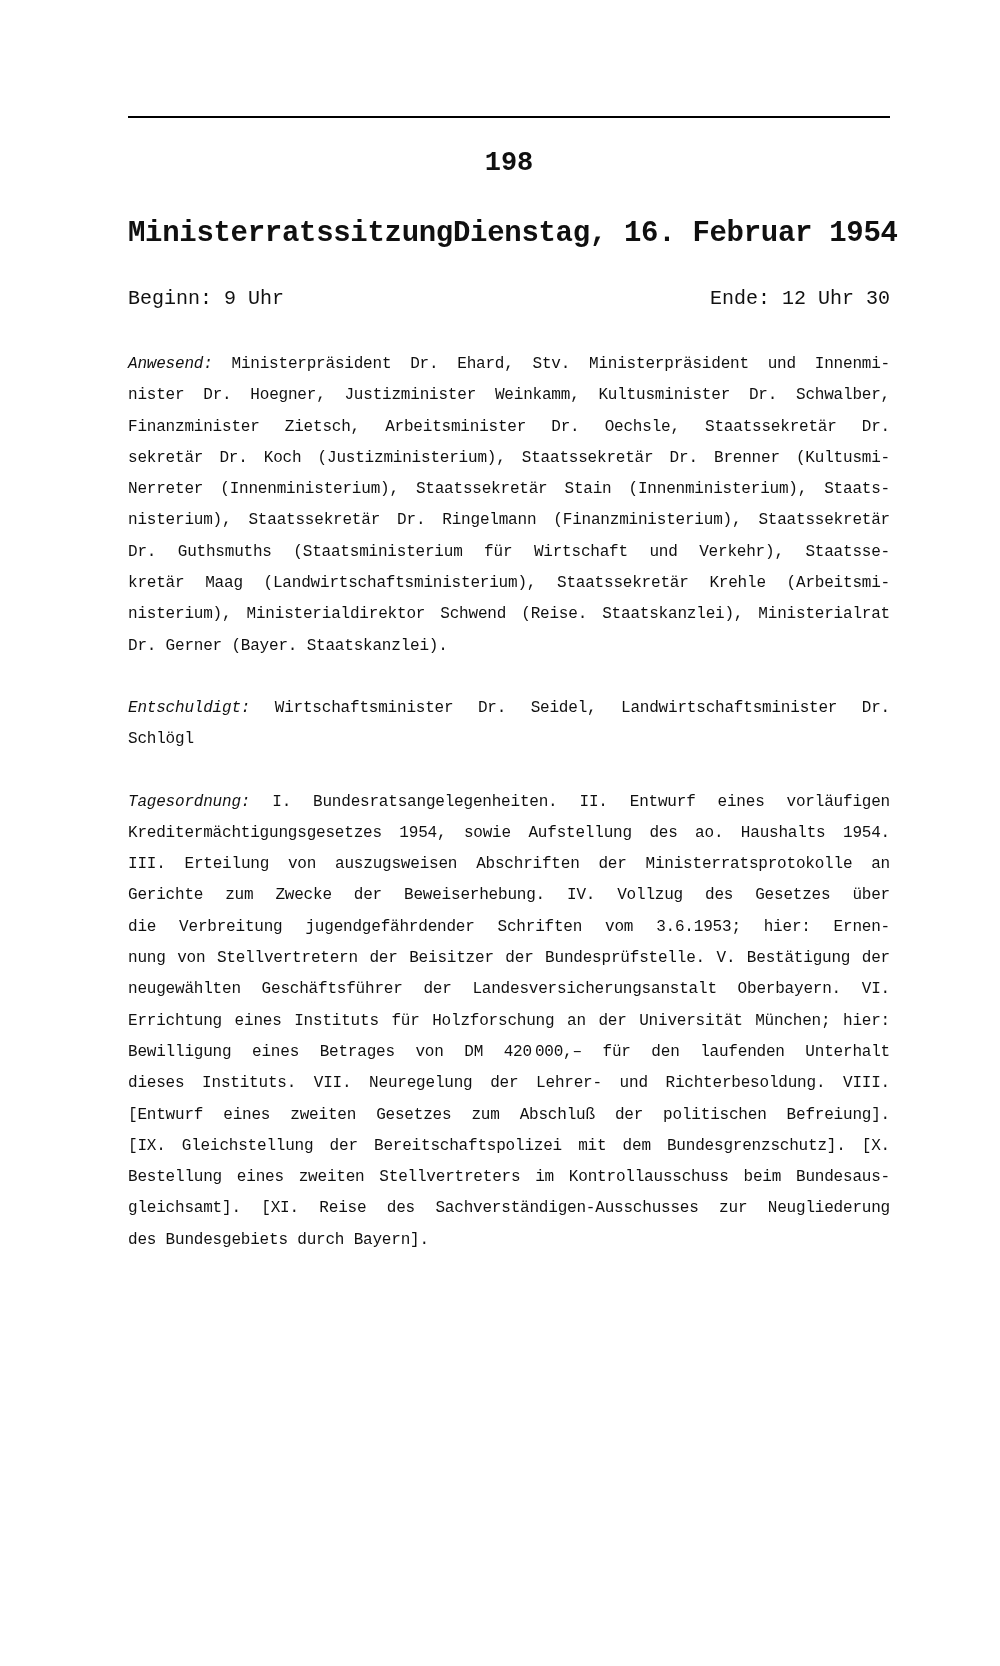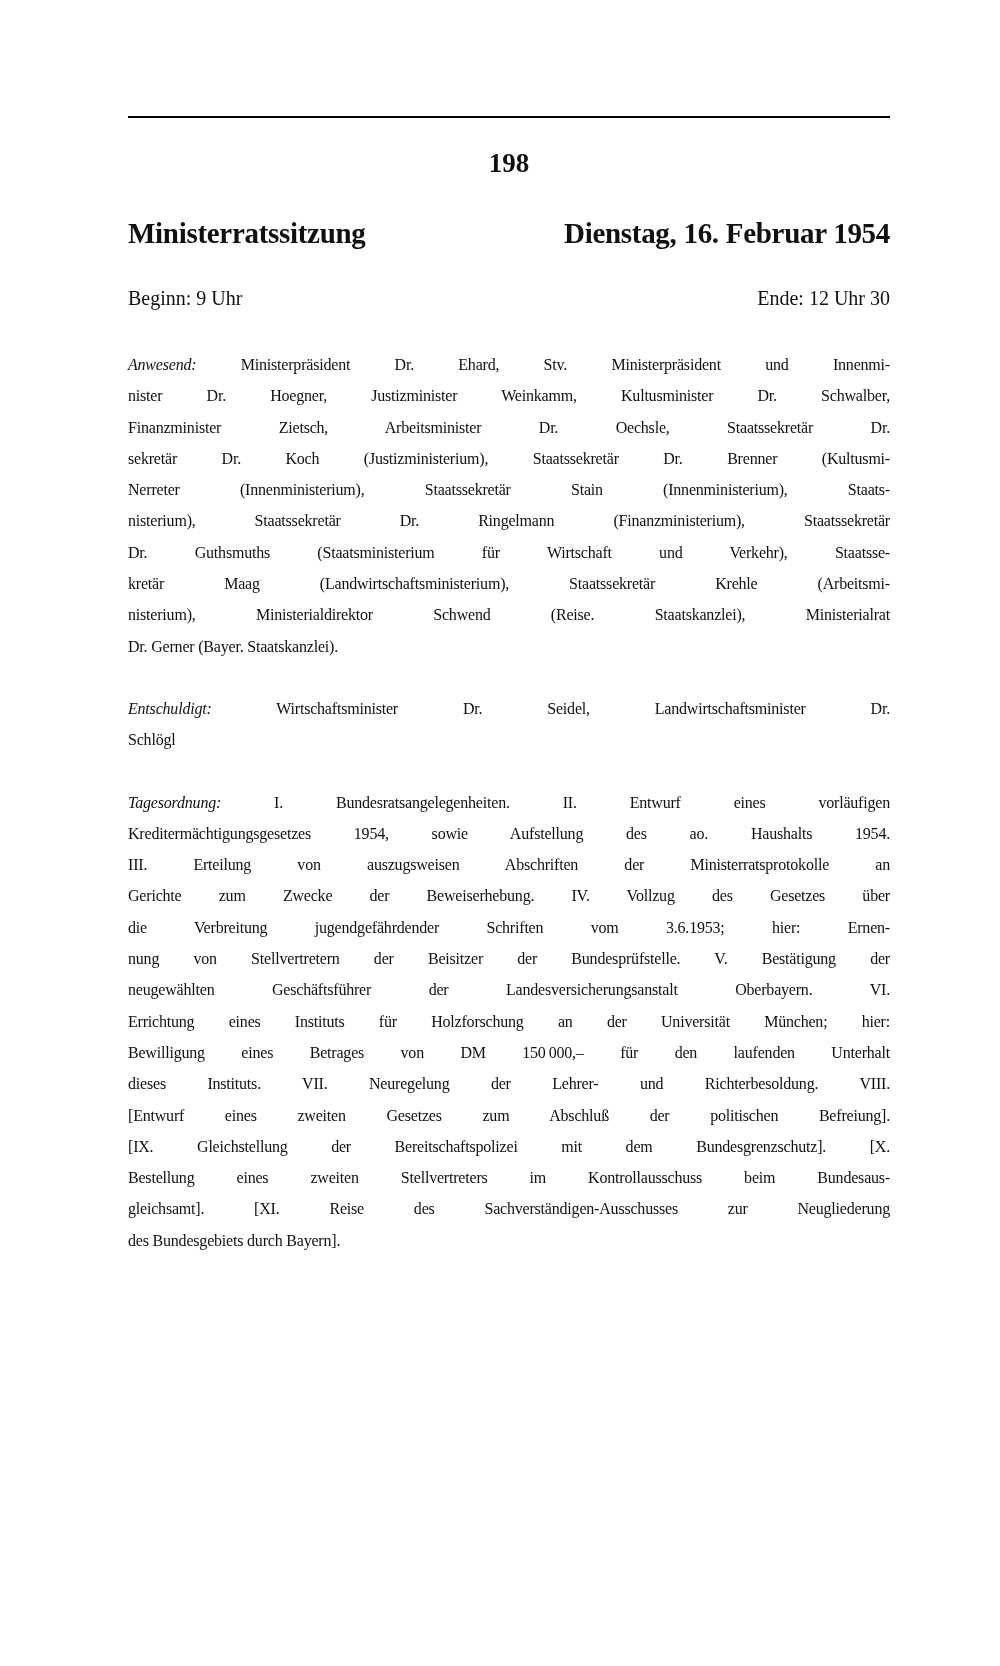--- a/index.html
+++ b/index.html
@@ -2,21 +2,21 @@
 <html lang="de"><head>
 <meta charset="utf-8">
 <style>
   html, body { margin: 0; padding: 0; }
   body { background: #ffffff; }
   .page {
     position: relative;
     width: 1000px;
     height: 1666px;
     background: #ffffff;
-    font-family: Liberation Serif, serif;
+    font-family: Liberation Mono, monospace;
     color: #101010;
     overflow: hidden;
   }
   .content {
     margin-left: 128px;
     width: 762px;
   }
   .top-rule {
     border: 0;
     border-top: 2px solid #000000;
@@ -100,21 +100,21 @@
         </div>
         <div class="paragraph">
           <div class="line"><span class="label">Tagesordnung:</span> I. Bundesratsangelegenheiten. II. Entwurf eines vorläufigen</div>
           <div class="line">Kreditermächtigungsgesetzes 1954, sowie Aufstellung des ao. Haushalts 1954.</div>
           <div class="line">III. Erteilung von auszugsweisen Abschriften der Ministerratsprotokolle an</div>
           <div class="line">Gerichte zum Zwecke der Beweiserhebung. IV. Vollzug des Gesetzes über</div>
           <div class="line">die Verbreitung jugendgefährdender Schriften vom 3.6.1953; hier: Ernen-</div>
           <div class="line">nung von Stellvertretern der Beisitzer der Bundesprüfstelle. V. Bestätigung der</div>
           <div class="line">neugewählten Geschäftsführer der Landesversicherungsanstalt Oberbayern. VI.</div>
           <div class="line">Errichtung eines Instituts für Holzforschung an der Universität München; hier:</div>
-          <div class="line">Bewilligung eines Betrages von DM 150 000,– für den laufenden Unterhalt</div>
+          <div class="line">Bewilligung eines Betrages von DM 420 000,– für den laufenden Unterhalt</div>
           <div class="line">dieses Instituts. VII. Neuregelung der Lehrer- und Richterbesoldung. VIII.</div>
           <div class="line">[Entwurf eines zweiten Gesetzes zum Abschluß der politischen Befreiung].</div>
           <div class="line">[IX. Gleichstellung der Bereitschaftspolizei mit dem Bundesgrenzschutz]. [X.</div>
           <div class="line">Bestellung eines zweiten Stellvertreters im Kontrollausschuss beim Bundesaus-</div>
           <div class="line">gleichsamt]. [XI. Reise des Sachverständigen-Ausschusses zur Neugliederung</div>
           <div class="line last">des Bundesgebiets durch Bayern].</div>
         </div>
       </div>
 
   </div>

